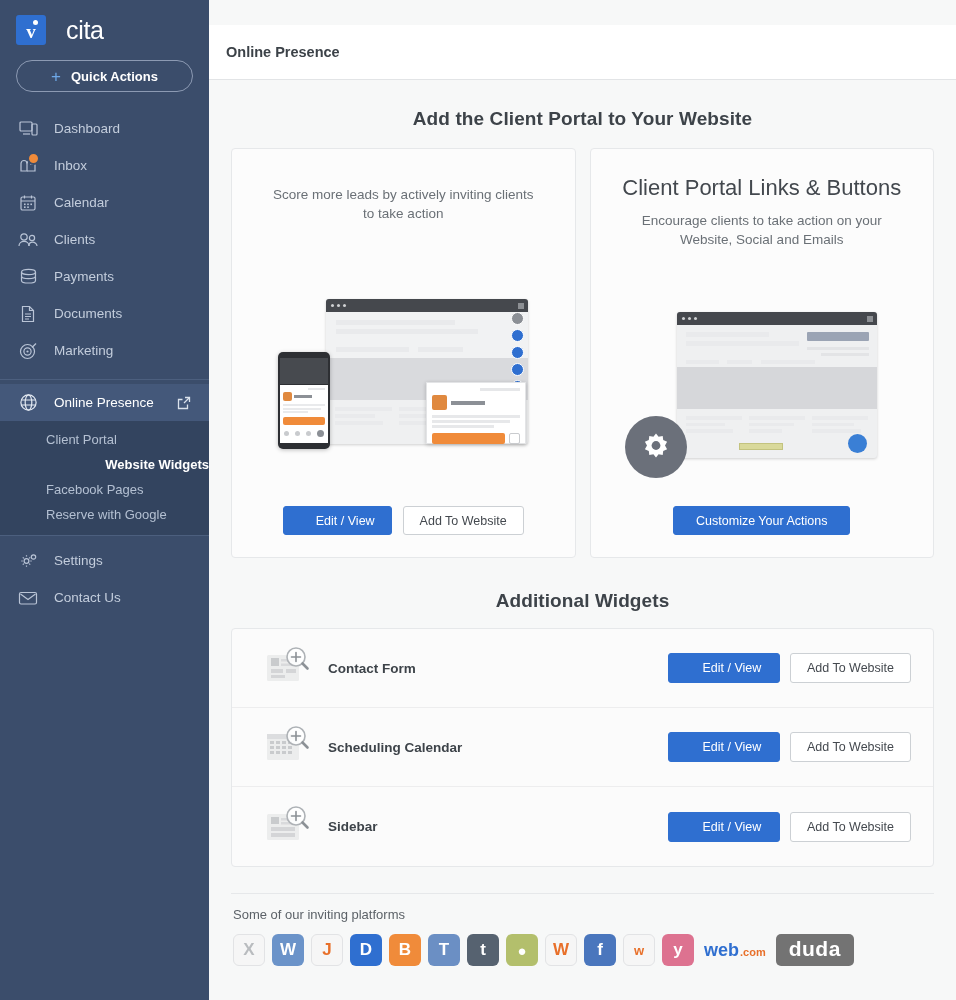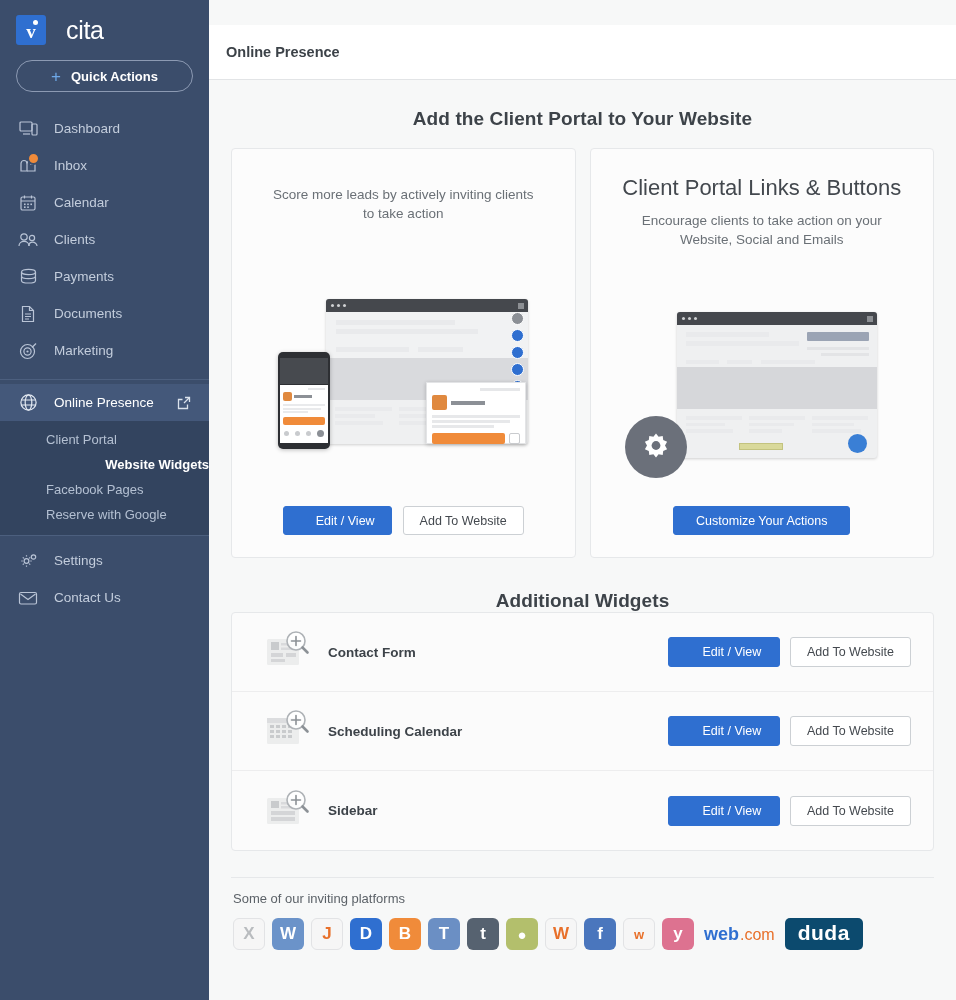--- a/index.html
+++ b/index.html
@@ -91,21 +91,21 @@
   .btn {
     font-size: 12.5px; height: 29px; padding: 0 16px; border-radius: 3px;
     display: inline-flex; align-items: center; justify-content: center; cursor: pointer;
     font-family: "Liberation Sans", sans-serif; white-space: nowrap;
   }
   .btn-primary { background: #2f6fd0; color: #ffffff; border: 1px solid #2f6fd0; padding-left: 32px; }
   .btn-default { background: #ffffff; color: #44494f; border: 1px solid #ccd0d4; }
   .btn-wide { padding: 0 22px; }
 
   .panel {
-    margin: 0 22px 0 22px; background: #fbfbfb;
+    margin: 16px 22px 0 22px; background: #fbfbfb;
     border: 1px solid #e6e8ea; border-radius: 4px;
   }
   .wrow {
     display: flex; align-items: center; height: 79px; padding: 0 22px 0 30px;
     border-bottom: 1px solid #ededee;
   }
   .wrow:last-child { border-bottom: none; }
   .wrow .wicon { width: 52px; flex: 0 0 52px; display: flex; align-items: center; justify-content: center; }
   .wrow .wlabel { font-size: 13.5px; font-weight: 700; color: #3d4349; margin-left: 14px; flex: 1; }
   .wrow .wbtns { display: flex; gap: 10px; }
@@ -115,23 +115,23 @@
   .platforms-label { font-size: 13px; color: #5c6268; padding: 13px 0 0 24px; }
   .platforms { display: flex; align-items: center; gap: 7px; padding: 12px 0 0 24px; }
   .plat {
     width: 32px; height: 32px; border-radius: 6px;
     display: flex; align-items: center; justify-content: center;
     font-size: 17px; font-weight: 700; color: #ffffff;
     font-family: "Liberation Sans", sans-serif; overflow: hidden;
   }
   .plat-light { border: 1px solid #e2e3e5; background: #f6f6f6; }
   .webcom { display: flex; align-items: baseline; font-size: 18px; font-weight: 700; color: #2f6fd0; margin: 0 3px; }
-  .webcom .dotcom { font-size: 16px; color: #e8702a; font-weight: 400; margin-left: 1px; }
+  .webcom .dotcom { font-size: 11px; color: #e8702a; font-weight: 700; margin-left: 1px; }
   .duda {
-    background: #0c4a6e; color: #fff; font-size: 21px; font-weight: 700;
+    background: #737373; color: #fff; font-size: 21px; font-weight: 700;
     border-radius: 5px; padding: 3px 13px 5px 13px; letter-spacing: 0.5px;
   }
 
   
   .mock { position: relative; }
   .win { background: #dedfe1; border-radius: 3px; overflow: hidden; box-shadow: 0 1px 3px rgba(0,0,0,.18); }
   .win-bar { height: 13px; background: #45484d; display: flex; align-items: center; padding-left: 5px; gap: 3px; }
   .win-bar i { width: 3px; height: 3px; border-radius: 50%; background: #cfd1d3; display: block; }
   .win-close { margin-left: auto; margin-right: 4px; width: 6px; height: 6px; background: #8c8f93; }
   .skel { background: #e9eaec; }

